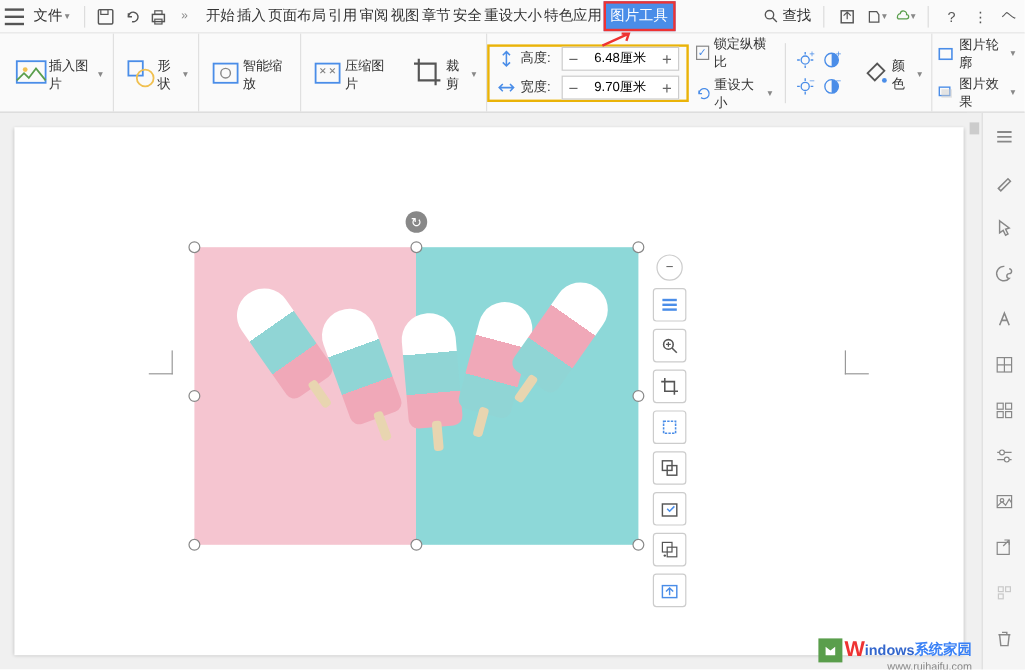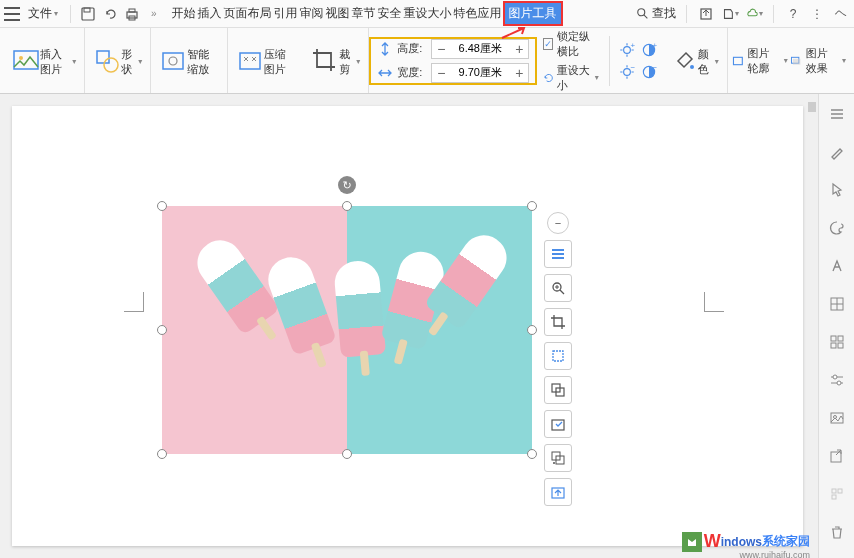--- a/index.html
+++ b/index.html
@@ -36,21 +36,21 @@
     
     .lock-group { display: flex; flex-direction: column; gap: 4px; padding: 0 6px; justify-content: center; }
     .lock-row { display: flex; align-items: center; gap: 4px; font-size: 11px; cursor: pointer; }
     .checkbox { width: 12px; height: 12px; border: 1px solid #888; display: flex; align-items: center; justify-content: center; font-size: 9px; color: #4a8de8; }
     .reset-row { display: flex; align-items: center; gap: 2px; font-size: 11px; cursor: pointer; }
     
     .small-icons { display: flex; flex-direction: column; gap: 4px; padding: 0 4px; }
     .small-icon-row { display: flex; gap: 4px; }
     .small-icon { width: 18px; height: 18px; color: #4a8de8; cursor: pointer; }
     
-    .pic-border-group { display: flex; flex-direction: row; padding: 0 4px; gap: 2px; justify-content: center; }
+    .pic-border-group { display: flex; flex-direction: column; padding: 0 4px; gap: 2px; justify-content: center; }
     .pic-border-row { display: flex; align-items: center; gap: 4px; font-size: 11px; cursor: pointer; }
     
     .red-arrow { position: absolute; top: 26px; left: 500px; pointer-events: none; z-index: 99; }
     
     .document-area { position: relative; background: #f0f0f0; height: 464px; display: flex; }
     .page { background: #fff; margin: 12px 0 0 12px; width: 791px; height: 440px; position: relative; box-shadow: 0 1px 3px rgba(0,0,0,0.2); }
     .corner-mark { position: absolute; width: 20px; height: 20px; }
     .corner-tl { top: 186px; left: 112px; border-right: 1px solid #999; border-bottom: 1px solid #999; }
     .corner-tr { top: 186px; left: 692px; border-left: 1px solid #999; border-bottom: 1px solid #999; }
     

